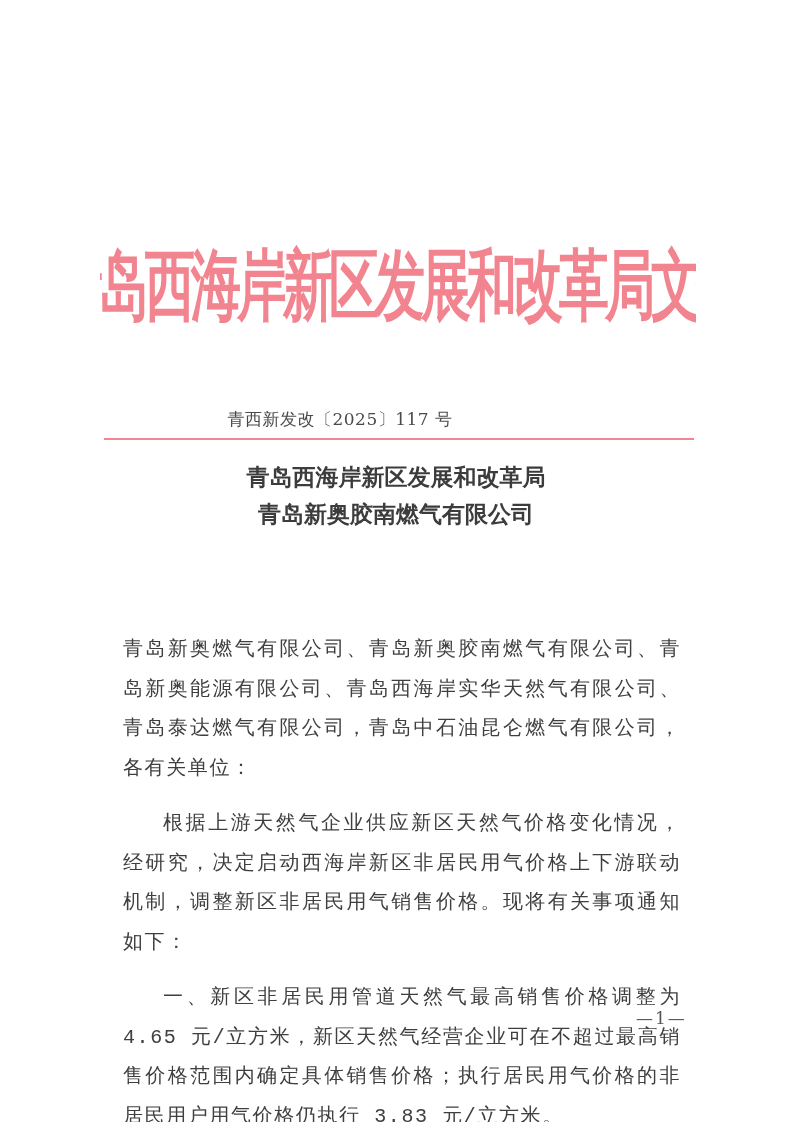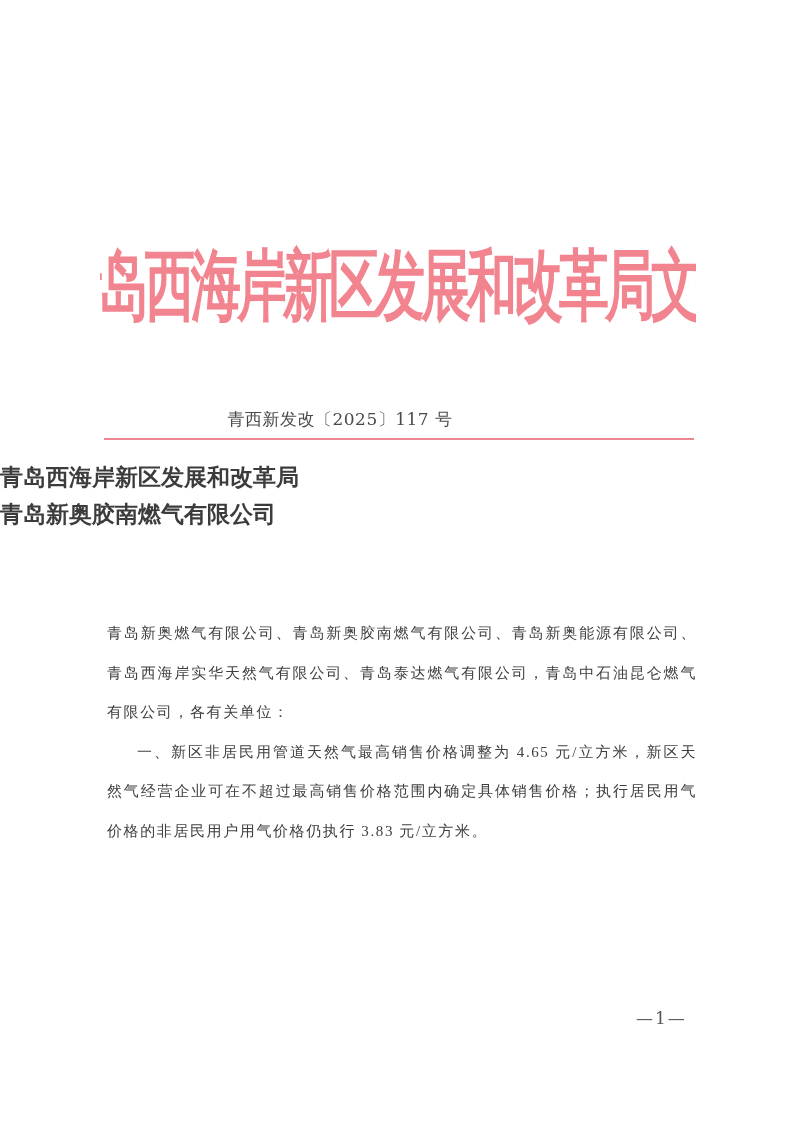--- a/index.html
+++ b/index.html
@@ -42,43 +42,43 @@
 
     .redline {
       position: absolute;
       left: 104px; width: 590px; top: 438px; height: 2px;
       background: #ee8793;
     }
 
     .title {
       position: absolute;
       left: 0; width: 792px; top: 458px;
-      text-align: left;
+      text-align: center;
     }
     .title div {
       font-family: "DejaVu Serif", "Liberation Serif", serif;
       font-weight: bold;
       font-size: 23px;
       line-height: 37px;
       color: #3c3c3c;
       white-space: nowrap;
     }
 
     .body {
       position: absolute;
       left: 107px; width: 590px; top: 614px;
     }
     .para {
-      font-family: Liberation Serif, serif;
-      font-size: 15px;
+      font-family: Liberation Mono, monospace;
+      font-size: 20px;
       line-height: 39.5px;
       color: #3f3f3f;
       text-align: justify;
       letter-spacing: 1.6px;
-      margin: 0;
+      margin: 16px;
     }
     .indent { text-indent: 2em; }
 
     .pagenum {
       position: absolute;
       left: 636px; top: 1008px;
       font-size: 17px;
       color: #555;
       letter-spacing: 2px;
     }
@@ -96,18 +96,19 @@
 
   <div class="redline"></div>
 
   <div class="title">
     <div>青岛西海岸新区发展和改革局</div>
     <div>青岛新奥胶南燃气有限公司</div>
   </div>
 
   <div class="body">
     <p class="para">青岛新奥燃气有限公司、青岛新奥胶南燃气有限公司、青岛新奥能源有限公司、青岛西海岸实华天然气有限公司、青岛泰达燃气有限公司，青岛中石油昆仑燃气有限公司，各有关单位：</p>
+    <p class="para indent">根据上游天然气企业供应新区天然气价格变化情况，经研究，决定启动西海岸新区非居民用气价格上下游联动机制，调整新区非居民用气销售价格。现将有关事项通知如下：</p>
     <p class="para indent">一、新区非居民用管道天然气最高销售价格调整为 4.65 元/立方米，新区天然气经营企业可在不超过最高销售价格范围内确定具体销售价格；执行居民用气价格的非居民用户用气价格仍执行 3.83 元/立方米。</p>
   </div>
 
   <div class="pagenum">—1—</div>
 
 </div>
 
 </body></html>

